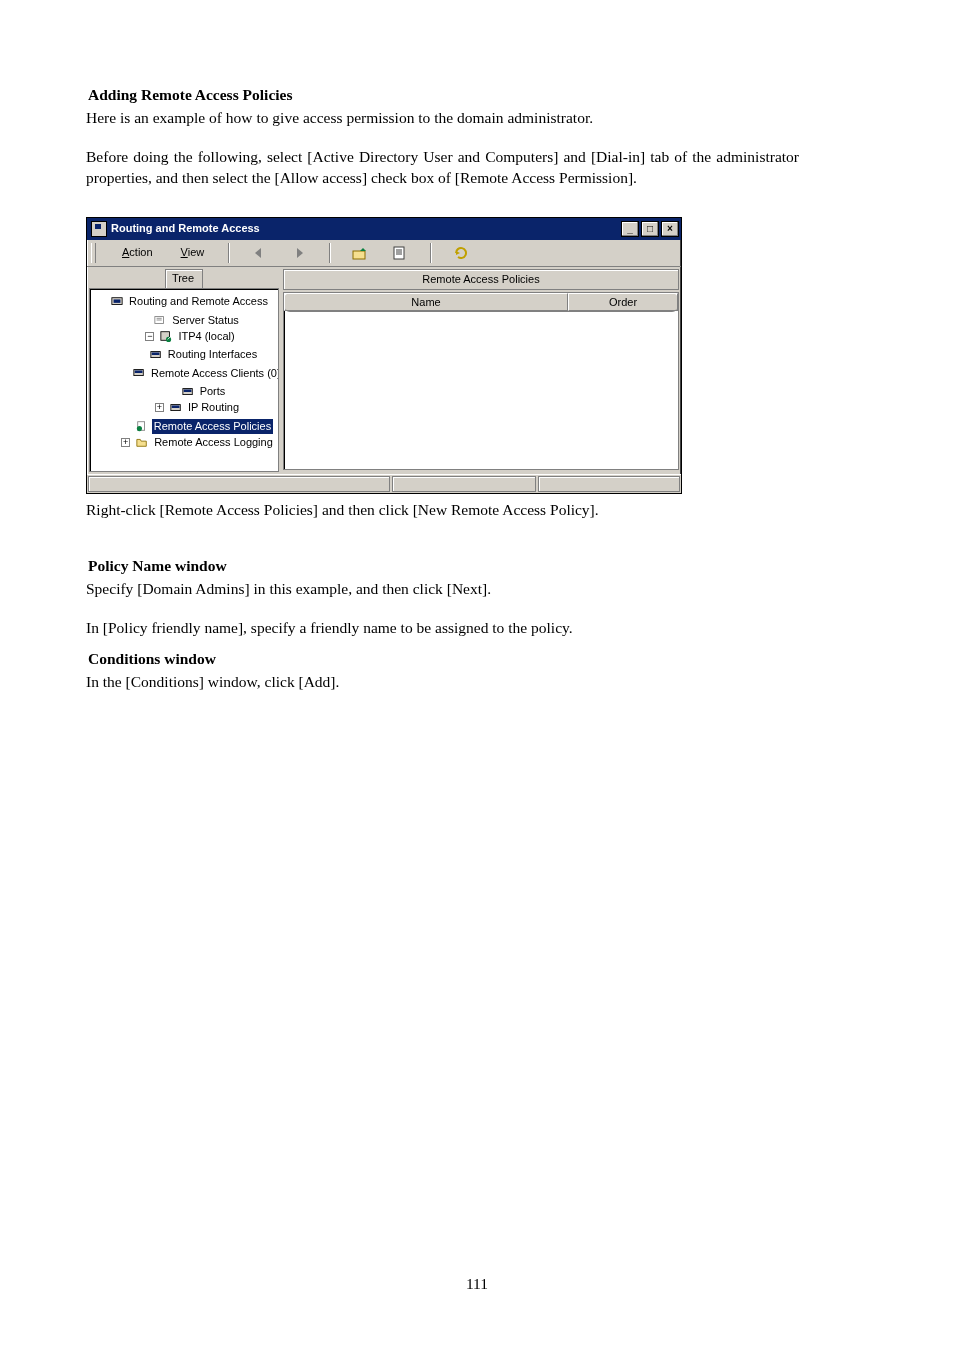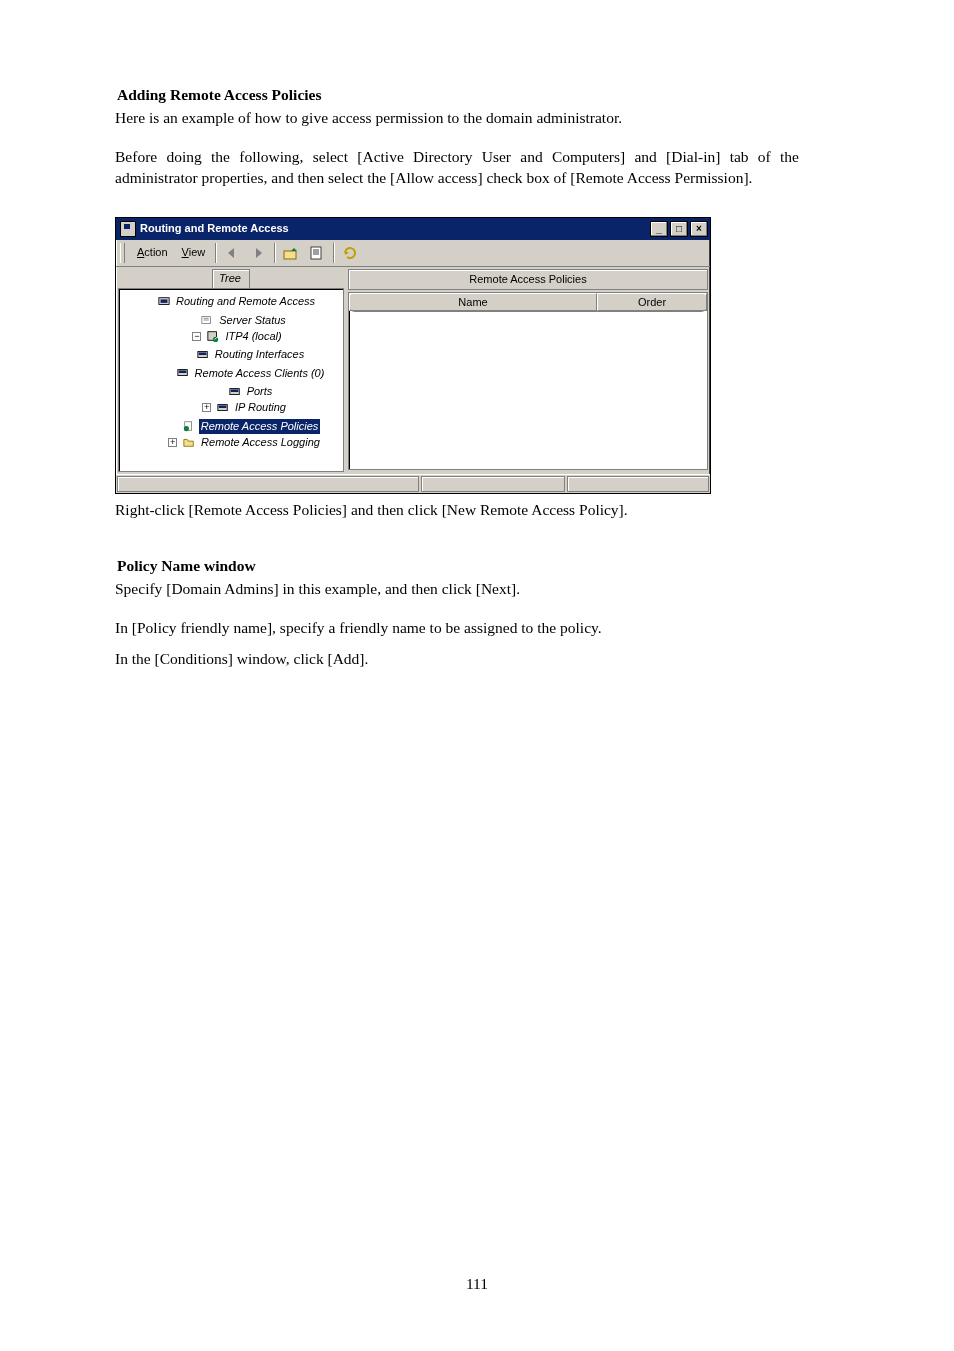--- a/index.html
+++ b/index.html
@@ -6,21 +6,21 @@
     margin: 0;
     background: #fff;
     font-family: "Times New Roman", serif;
     color: #000;
   }
   .page {
     width: 954px;
     height: 1351px;
     margin: 0 auto;
     box-sizing: border-box;
-    padding: 85px 155px 60px 115px;
+    padding: 85px 155px 60px 86px;
     position: relative;
     font-size: 15.5px;
     line-height: 1.35;
   }
   .h3 {
     font-weight: bold;
     margin: 0 0 2px 2px;
   }
   .para {
     margin: 0 0 18px 0;
@@ -72,42 +72,41 @@
     display: flex; align-items: center; justify-content: center;
     font-size: 10px; font-weight: bold;
     font-family: Arial, sans-serif;
     color: #000;
     box-shadow: inset -1px -1px 0 #808080, inset 1px 1px 0 #fff;
   }
   .menubar {
     display: flex;
     align-items: center;
     padding: 2px 4px;
-    gap: 2px;
+    gap: 16px;
     border-bottom: 1px solid #808080;
   }
   .menubar .grip { width: 3px; height: 20px; border-left: 1px solid #fff; border-right: 1px solid #808080; margin-right: 4px; }
   .menubar .menu-item { padding: 2px 6px; }
   .menubar .menu-item span.ul { text-decoration: underline; }
   .sep { width: 1px; height: 20px; background: #808080; box-shadow: 1px 0 0 #fff; margin: 0 2px; }
   .tool {
     width: 22px; height: 20px;
     display: flex; align-items: center; justify-content: center;
     border: 1px solid transparent;
   }
   .svg { width: 16px; height: 16px; display: block; }
 
   .panes {
     display: flex;
     padding: 2px;
   }
   .left-pane {
-    width: 226px;
+    width: 190px;
     margin-right: 4px;
-    font-style: italic;
   }
   .tree-tab {
     background: #d4d0c8;
     border: 1px solid #808080;
     border-bottom: none;
     display: inline-block;
     padding: 1px 8px 2px 6px;
     font-size: 11px;
     box-shadow: inset 1px 1px 0 #fff;
   }
@@ -375,16 +374,17 @@
   <p class="para">Right-click [Remote Access Policies] and then click [New Remote Access Policy].</p>
 
   <div style="height:18px"></div>
 
   <div class="h3">Policy Name window</div>
   <p class="para">Specify [Domain Admins] in this example, and then click [Next].</p>
   <p class="para tight">In [Policy friendly name], specify a friendly name to be assigned to the policy.</p>
 
   <div style="height:8px"></div>
 
+  <div class="h3">Conditions window</div>
   <p class="para">In the [Conditions] window, click [Add].</p>
 
   <div class="pagenum">111</div>
 </div>
 
 </body></html>

